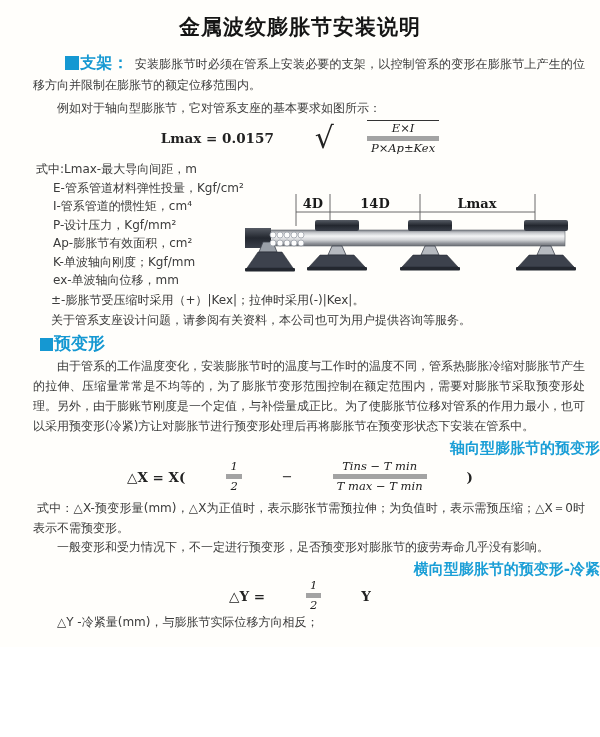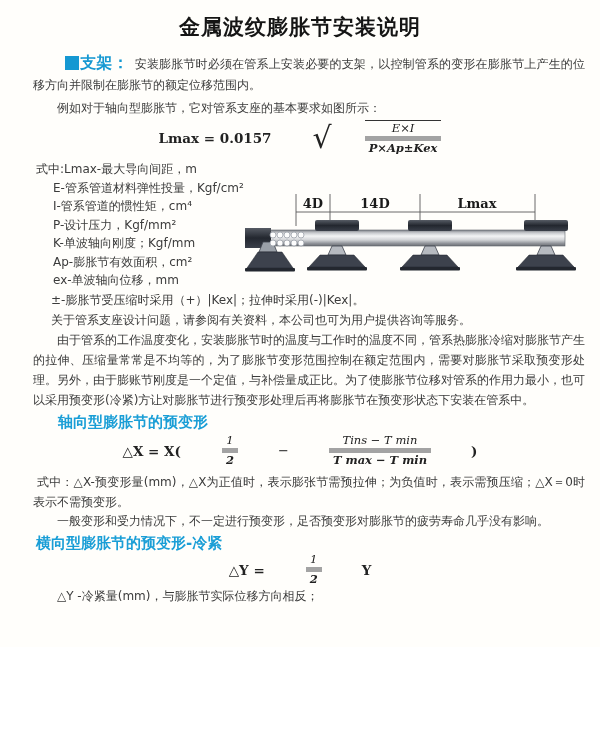--- a/index.html
+++ b/index.html
@@ -33,34 +33,34 @@
   }
   .f-lhs{font-weight:bold;font-size:13.5px;margin-right:5px;}
   .f-op{font-size:13px;margin:0 4px;}
   .f-rhs{font-weight:bold;font-size:13.5px;margin-left:4px;}
   .frac{
     display:inline-flex;flex-direction:column;vertical-align:middle;
     font-family:"DejaVu Serif","Liberation Serif",serif;
     font-style:italic;font-size:11.5px;line-height:1.3;text-align:center;color:#222;
   }
   .frac .fnum{border-bottom:5px solid #a3a3a3;padding:0 4px;}
-  .frac .fden{padding:0 4px;font-weight:bold;}
+  .frac .fden{padding:0 4px;}
   .radical{font-family:"DejaVu Serif","Liberation Serif",serif;font-size:30px;line-height:28px;margin-right:-3px;color:#222;}
   .root-frac{border-top:1.2px solid #333;}
   
   .defs{margin:5px 0 0 36px;}
   .def-line{line-height:18.5px;white-space:nowrap;max-width:245px;}
   .def-line.indent{padding-left:17px;}
   .p-pm{margin:0 15px 0 33px;line-height:20px;text-indent:18px;text-align:left;}
   .p-consult{margin:0 15px 0 33px;line-height:20px;text-indent:18px;text-align:left;}
   
   .sec-header{margin:2px 0 0 40px;line-height:22px;}
   .sec-header .sec-title{font-size:17px;}
   .p-predeform{text-indent:24px;line-height:20px;}
-  .sub-header{margin:2px 0 0 58px;color:#1a9ed6;font-weight:bold;font-size:15px;line-height:20px;}
+  .sub-header{margin:2px 0 0 58px;color:#1a9ed6;font-weight:bold;font-size:15px;line-height:20px;text-align:right;}
   .sub-header.lateral{margin-left:36px;}
   .p-shizhong{margin-top:4px;text-indent:4px;line-height:20px;}
   .defs2{margin-left:53px;}
   .defs2 .def-line{line-height:19.5px;max-width:520px;}
   .p-general{text-indent:24px;line-height:19px;}
   .formula.f3{height:30px;margin-top:2px;}
   .p-deltaY{margin-top:2px;text-indent:24px;line-height:19px;text-align:left;}
   .diagram{position:absolute;left:245px;top:192px;}
 </style>
 </head>
@@ -81,22 +81,22 @@
       <span class="fnum">E×I</span>
       <span class="fden">P×Ap±Kex</span>
     </span>
   </div>
 
   <div class="defs">
     <div class="def-line">式中:Lmax-最大导向间距，m</div>
     <div class="def-line indent">E-管系管道材料弹性投量，Kgf/cm²</div>
     <div class="def-line indent">I-管系管道的惯性矩，cm⁴</div>
     <div class="def-line indent">P-设计压力，Kgf/mm²</div>
+    <div class="def-line indent">Ap-膨胀节有效面积，cm²</div>
     <div class="def-line indent">K-单波轴向刚度；Kgf/mm</div>
-    <div class="def-line indent">Ap-膨胀节有效面积，cm²</div>
     <div class="def-line indent">ex-单波轴向位移，mm</div>
   </div>
 
   <p class="p-pm">±-膨胀节受压缩时采用（+）|Kex|；拉伸时采用(-)|Kex|。</p>
   <p class="p-consult">关于管系支座设计问题，请参阅有关资料，本公司也可为用户提供咨询等服务。</p>
 
   <svg class="diagram" width="352" height="102" viewBox="0 0 352 102" xmlns="http://www.w3.org/2000/svg">
     <defs>
       <linearGradient id="pipeGrad" x1="0" y1="0" x2="0" y2="1">
         <stop offset="0" stop-color="#7e8187"></stop>
@@ -162,20 +162,21 @@
       <rect x="155" y="75" width="60" height="3.5" rx="1" fill="#23272f"></rect>
     </g>
     <g>
       <rect x="279" y="28" width="44" height="11" rx="2" fill="url(#capGrad)"></rect>
       <polygon points="292,63 310,63 306,54 296,54" fill="#b6bac0" stroke="#3d424d" stroke-width="0.8"></polygon>
       <polygon points="273,75 329,75 318,63 284,63" fill="#3d424d" stroke="#23272f" stroke-width="0.5"></polygon>
       <rect x="271" y="75" width="60" height="3.5" rx="1" fill="#23272f"></rect>
     </g>
   </svg>
 
+  <div class="sec-header"><span class="marker small"></span><span class="sec-title">预变形</span></div>
 
   <p class="para p-predeform">由于管系的工作温度变化，安装膨胀节时的温度与工作时的温度不同，管系热膨胀冷缩对膨胀节产生的拉伸、压缩量常常是不均等的，为了膨胀节变形范围控制在额定范围内，需要对膨胀节采取预变形处理。另外，由于膨账节刚度是一个定值，与补偿量成正比。为了使膨胀节位移对管系的作用力最小，也可以采用预变形(冷紧)方让对膨胀节进行预变形处理后再将膨胀节在预变形状态下安装在管系中。</p>
 
   <div class="sub-header">轴向型膨胀节的预变形</div>
 
   <div class="formula">
     <span class="f-lhs">△X = X(</span>
     <span class="frac">
       <span class="fnum">1</span>
       <span class="fden">2</span>

